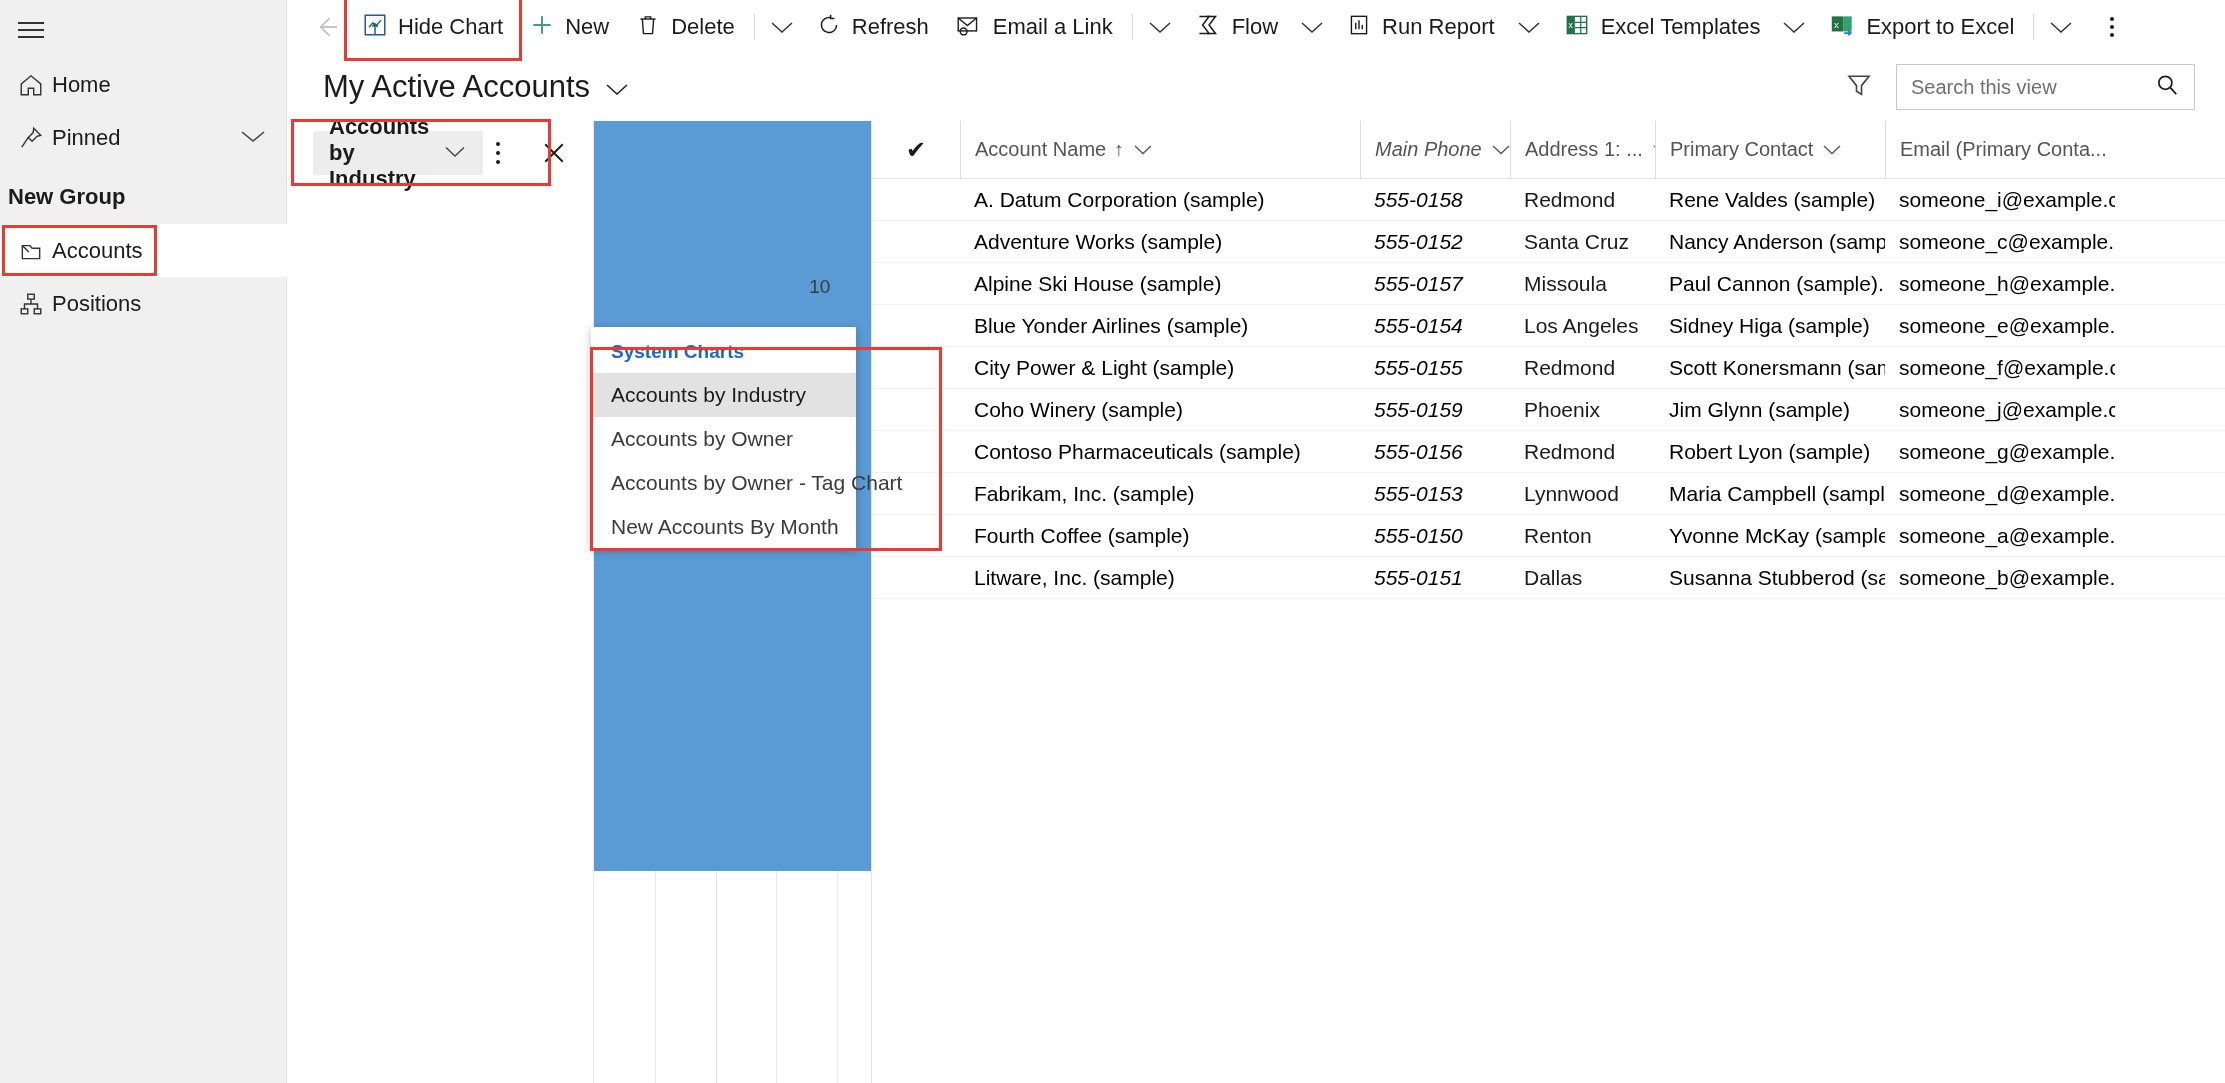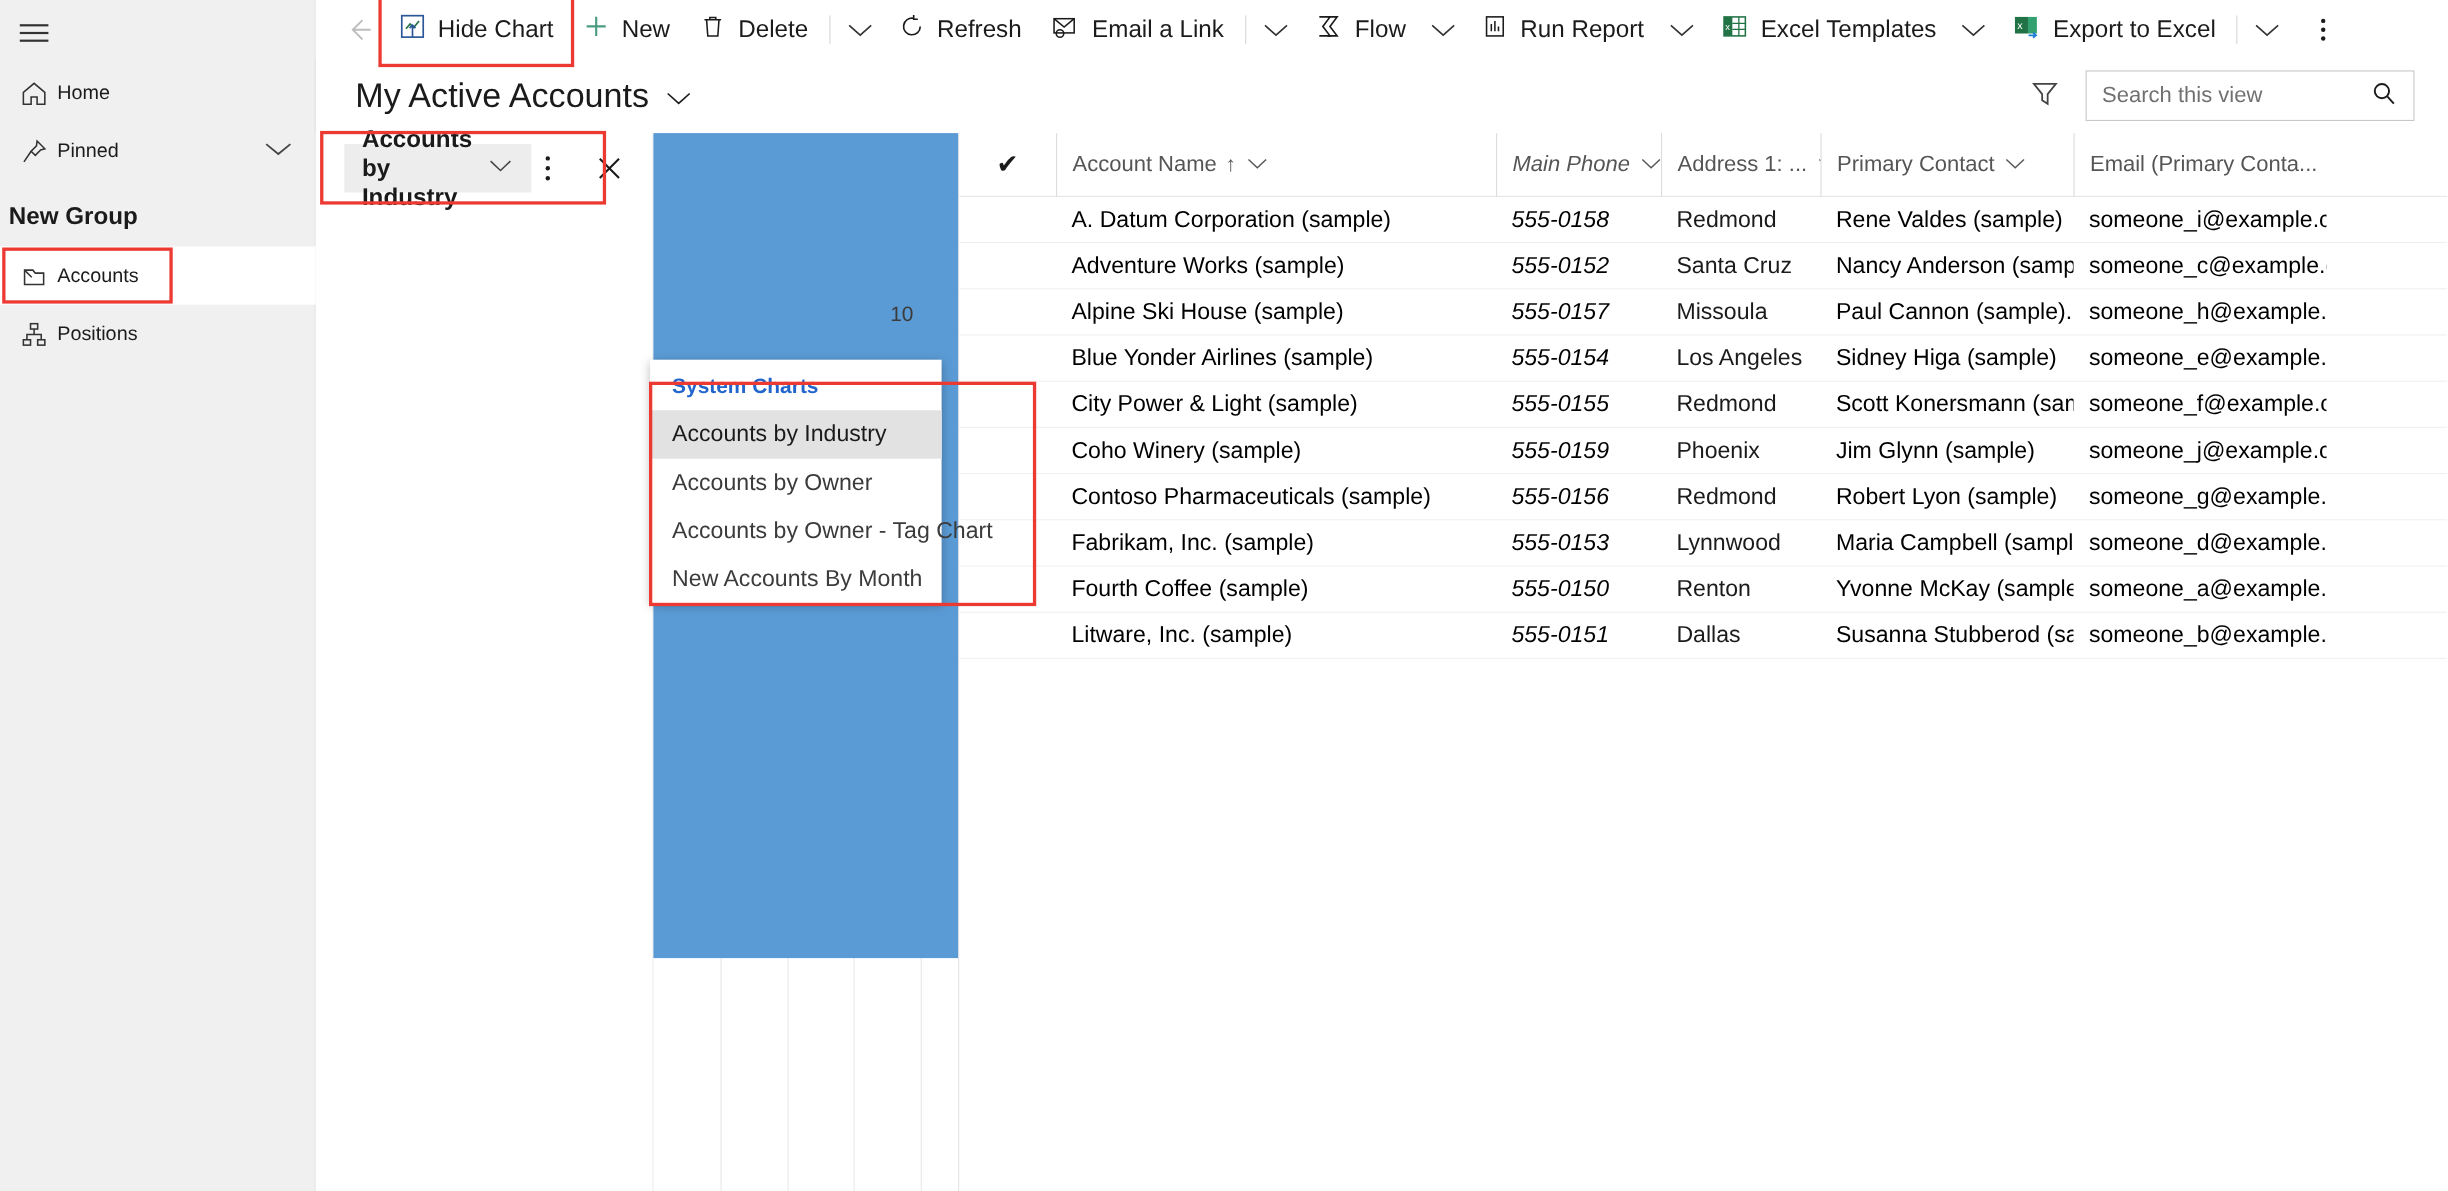--- a/index.html
+++ b/index.html
@@ -28,21 +28,21 @@
     display: flex; align-items: center;
     height: 53px; padding: 0 18px;
     cursor: pointer; position: relative;
     color: #1b1b1b;
   }
   .nav-item .ni-icon {
     width: 34px; flex: 0 0 34px;
     display: flex; align-items: center; justify-content: flex-start;
     color: #333;
   }
-  .nav-item .ni-label { font-size: 18px; color: #1b1b1b; white-space: nowrap; }
+  .nav-item .ni-label { font-size: 22px; color: #1b1b1b; white-space: nowrap; }
   .nav-item .ni-chevron { margin-left: auto; color: #444; }
   .nav-group-header {
     font-size: 22px; font-weight: bold; color: #1b1b1b;
     padding: 20px 18px 14px 8px;
   }
   .nav-item.selected {
     background: #ffffff;
     width: 287px;
   }
   .nav-item.highlight-box::after {

